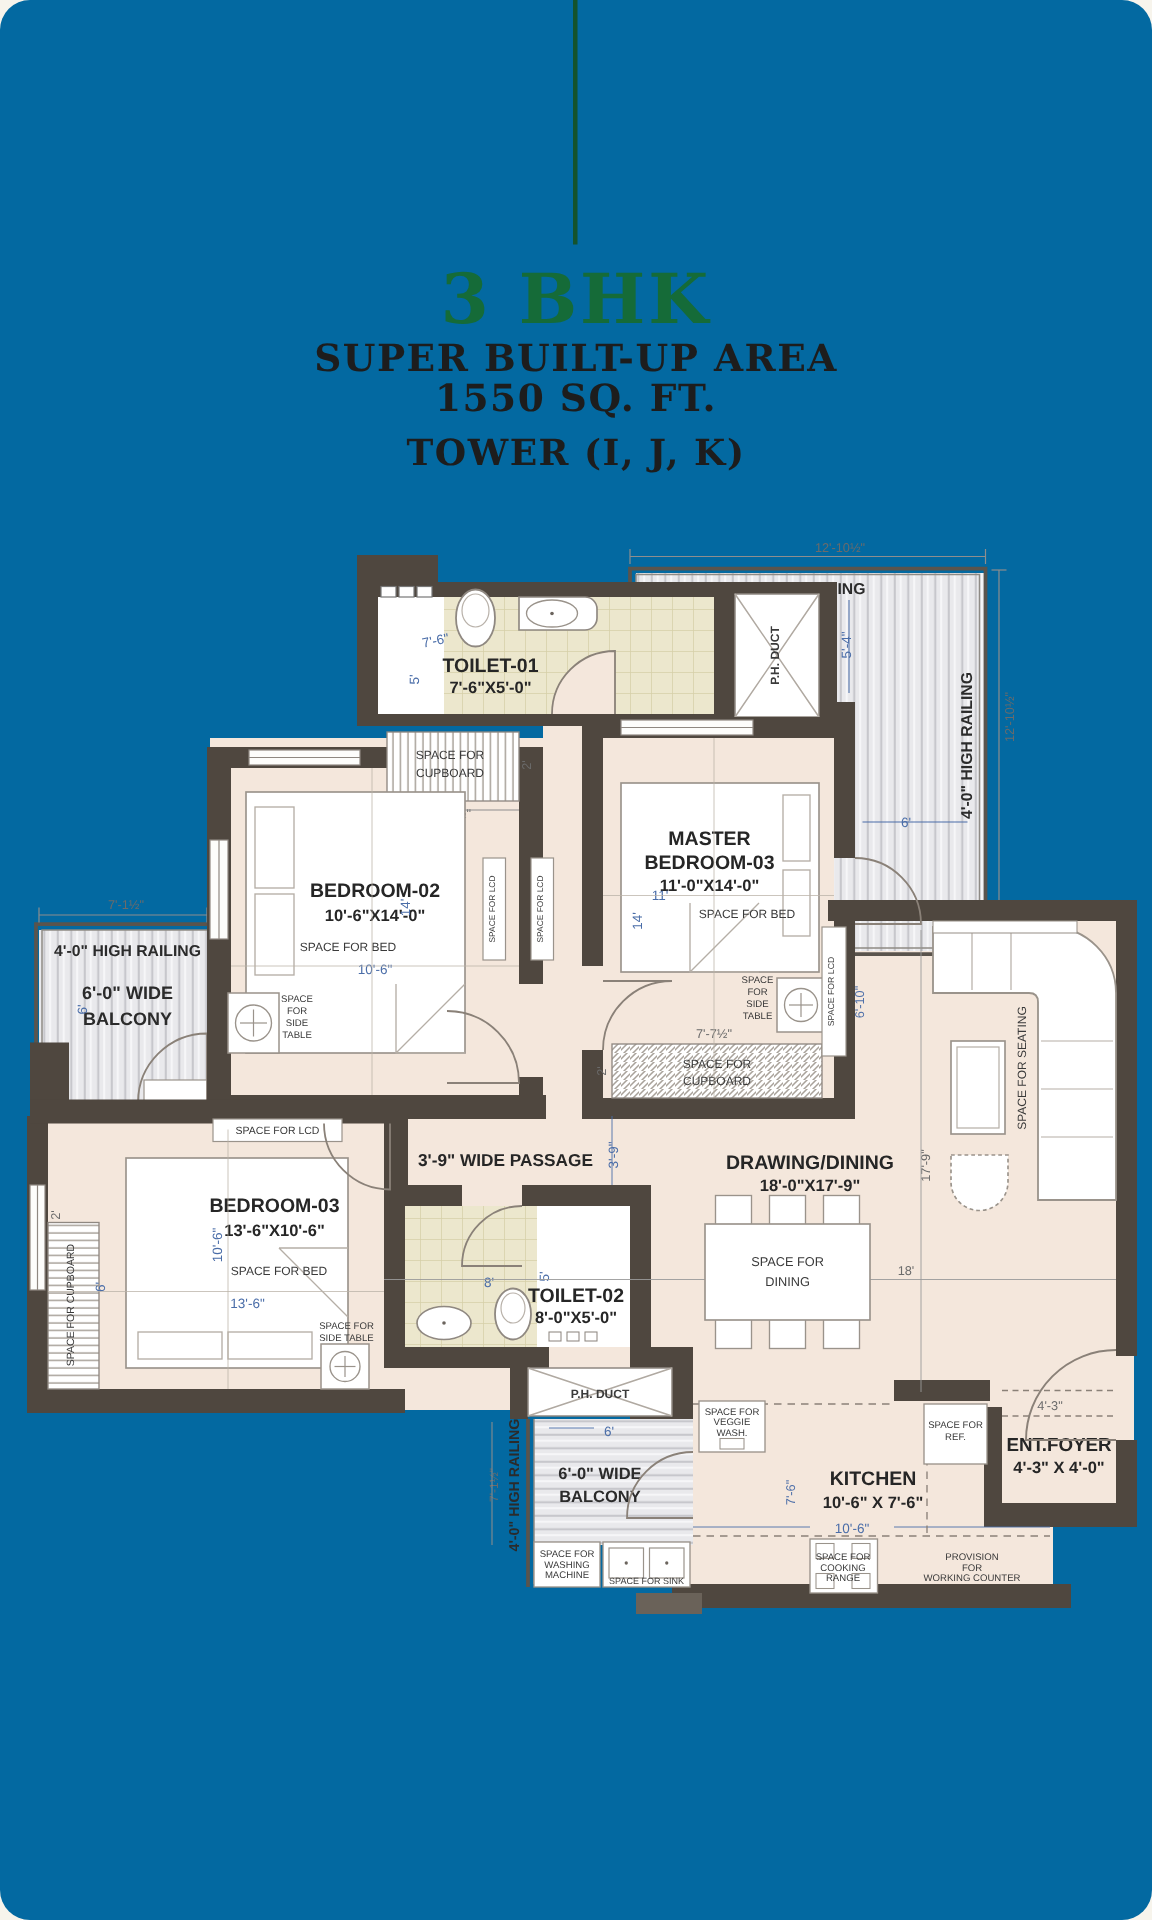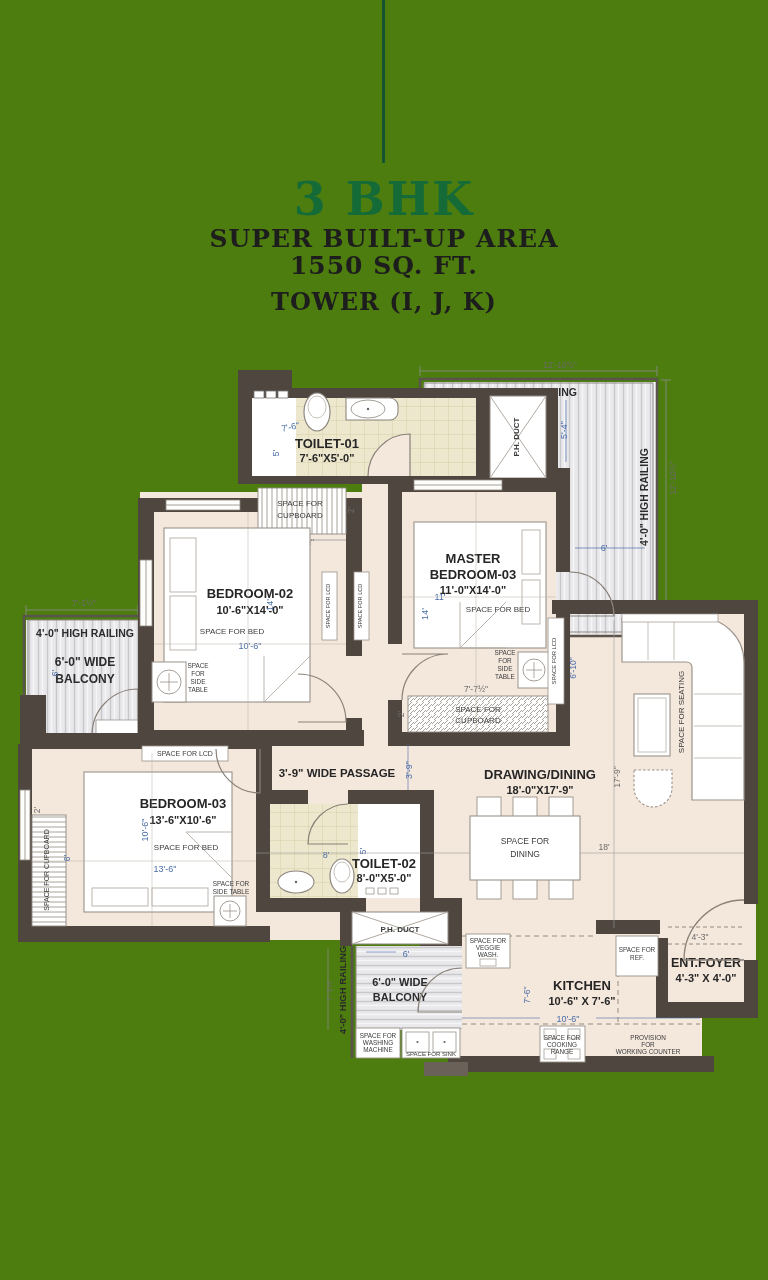--- a/index.html
+++ b/index.html
@@ -1,16 +1,16 @@
 <!DOCTYPE html>
 <html><head>
 <meta charset="utf-8">
 <style>
   html,body{margin:0;padding:0;background:#f7f4ec;}
-  .page{width:768px;height:1280px;position:relative;margin:0 auto;background:#4d7c0f;overflow:hidden;}
+  .page{width:768px;height:1280px;position:relative;margin:0 auto;background:#0369a1;overflow:hidden;border-radius:20px;}
   svg{display:block}
   .hdr-title{font:700 46px "DejaVu Serif", serif;fill:#156b38;letter-spacing:2px;}
   .hdr-sub{font:700 25px "DejaVu Serif", serif;fill:#1d1d1d;letter-spacing:1px;}
   .hdr-tower{font:700 24px "DejaVu Serif", serif;fill:#1d1d1d;letter-spacing:1px;}
   .room{font:700 13px "Liberation Sans", sans-serif;fill:#262626;}
   .rsm{font:700 11px "Liberation Sans", sans-serif;fill:#262626;}
   .ann{font:400 8px "Liberation Sans", sans-serif;fill:#3a3a3a;}
   .ann2{font:400 6.4px "Liberation Sans", sans-serif;fill:#3a3a3a;}
   .bal{font:700 12px "Liberation Sans", sans-serif;fill:#2b2b2b;}
   .rail{font:700 10.5px "Liberation Sans", sans-serif;fill:#2b2b2b;}

